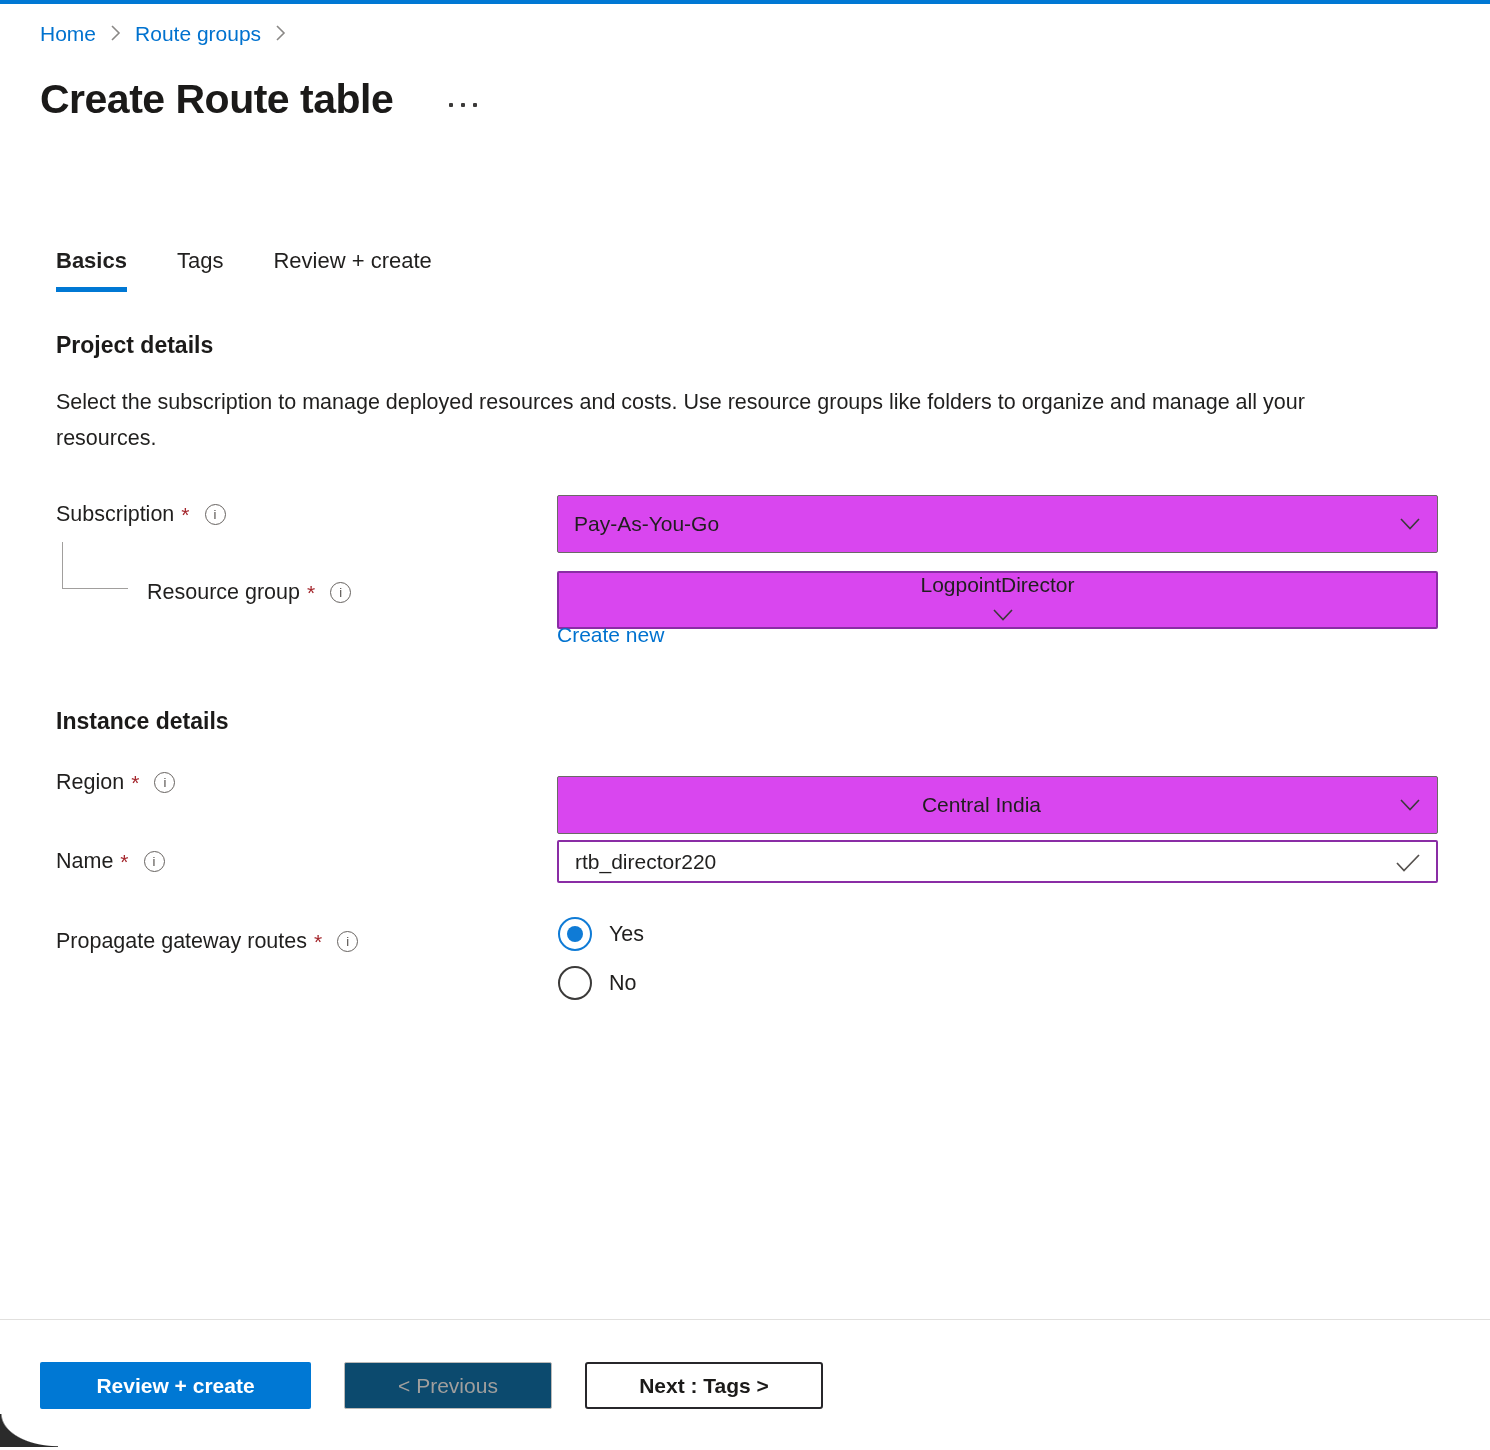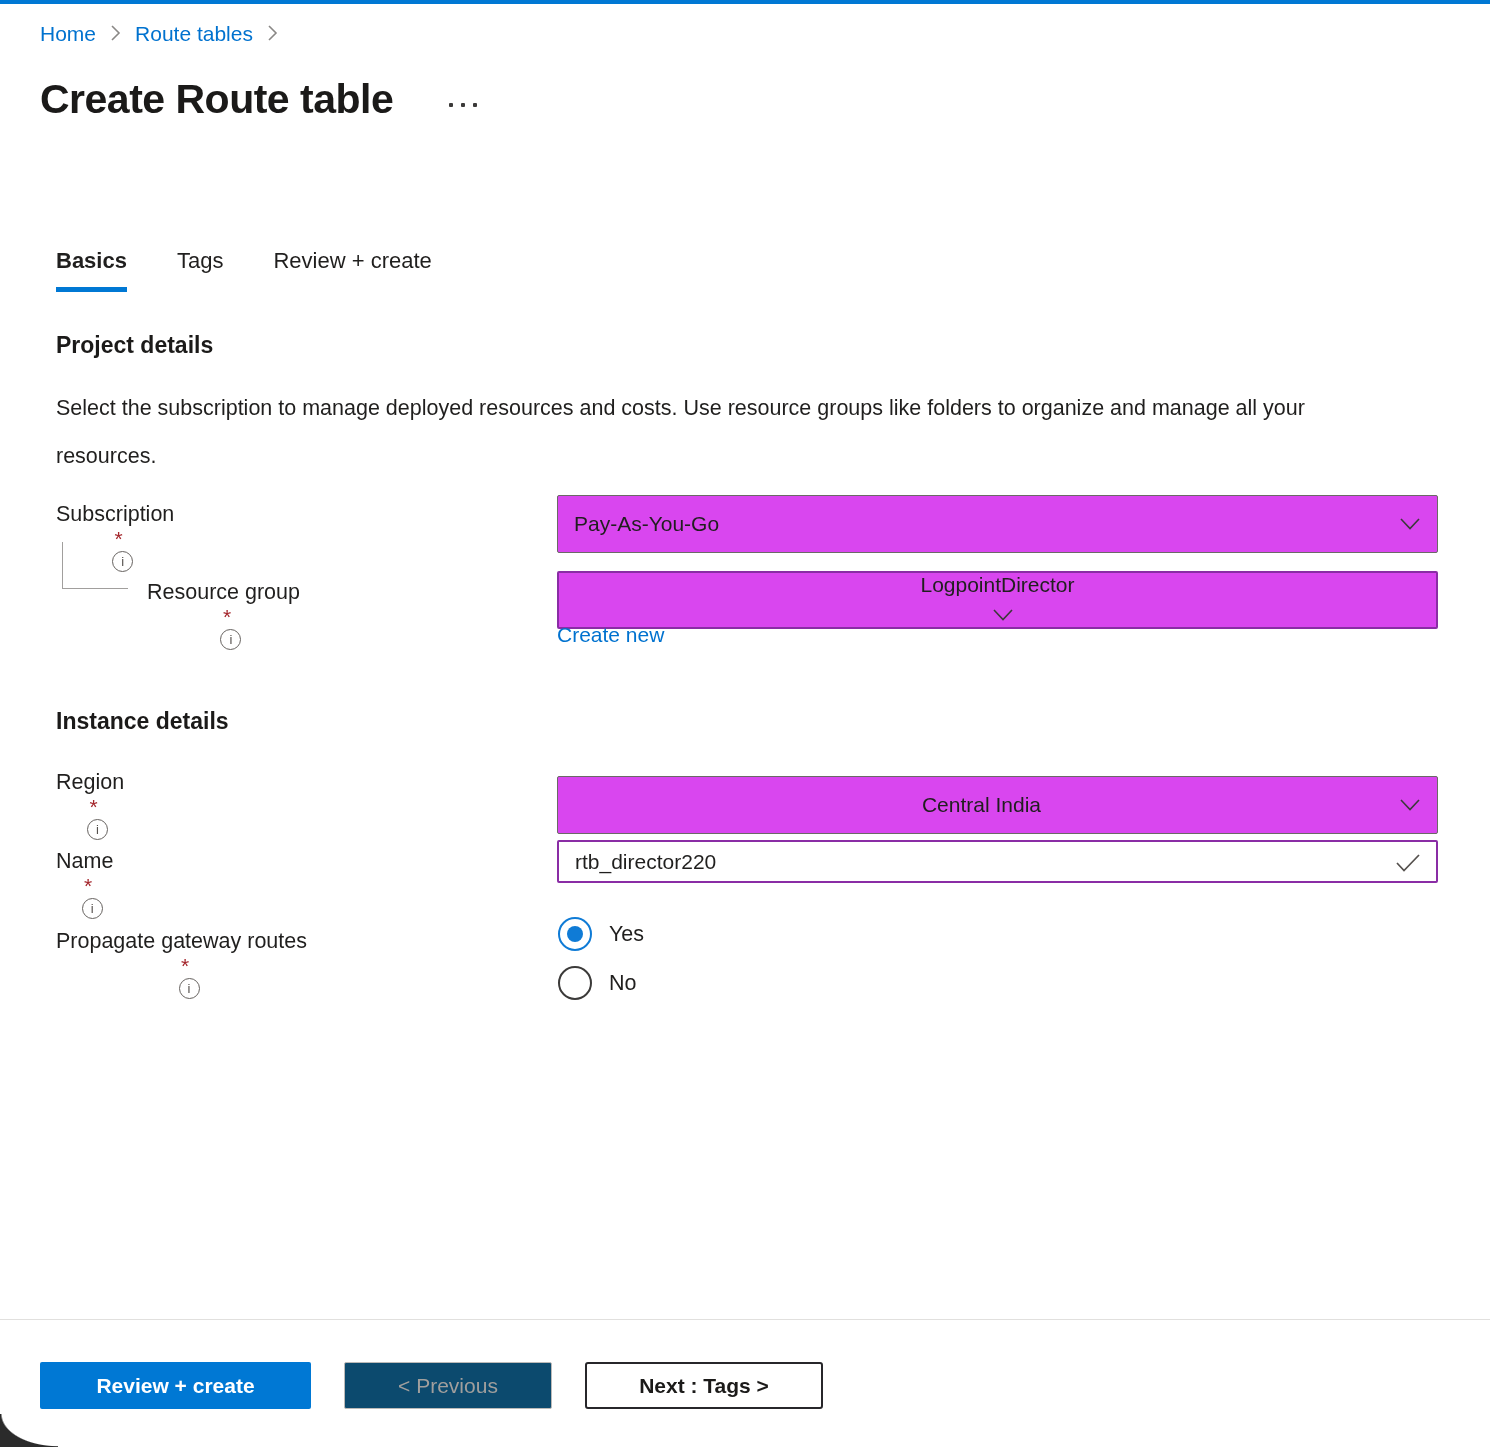--- a/index.html
+++ b/index.html
@@ -30,24 +30,24 @@
   .tabs { position:absolute; left:56px; top:248px; display:flex; gap:50px; font-size:22px; }
   .tab { padding-bottom:18px; position:relative; cursor:pointer; color:#201f1e; }
   .tab.active { font-weight:700; }
   .tab.active::after { content:""; position:absolute; left:0; right:0; bottom:0; height:5px; background:#0078d4; }
 
   
   .sec-heading { position:absolute; left:56px; font-size:23px; font-weight:700; color:#1b1a19; }
   .h-project  { top:332px; }
   .h-instance { top:708px; }
 
-  .description { position:absolute; left:56px; top:384px; width:1315px; font-size:21.5px; line-height:48px; color:#201f1e; }
-
-  
-  .field-label { position:absolute; display:flex; align-items:center; font-size:21.5px; color:#201f1e;flex-direction:column; }
+  .description { position:absolute; left:56px; top:384px; width:1315px; font-size:21.5px; line-height:36px; color:#201f1e; }
+
+  
+  .field-label { position:absolute; display:flex; align-items:center; font-size:21.5px; color:#201f1e; }
   .req { color:#a4262c; margin-left:7px; font-size:21px; }
   .info-icon {
     width:21px; height:21px; margin-left:15px; border:1.5px solid #66625f; border-radius:50%;
     display:inline-flex; align-items:center; justify-content:center;
     font-size:13px; color:#55514e; flex:0 0 auto; cursor:default;
   }
 
   .field-box {
     position:absolute; left:557px; width:881px; height:58px;
     background:#d946ef; border:1px solid #6b6966; border-radius:2px;
@@ -119,21 +119,21 @@
 
 <div class="topbar"></div>
 
 <nav class="breadcrumb">
   <a>Home</a>
   <span class="crumb-sep">
     <svg width="11" height="18" viewBox="0 0 11 18">
         <path d="M2 2 L9 9 L2 16" stroke="#8a8886" stroke-width="1.6" fill="none"></path>
       </svg>
   </span>
-  <a>Route tables</a>
+  <a>Route groups</a>
   <span class="crumb-sep">
     <svg width="11" height="18" viewBox="0 0 11 18">
         <path d="M2 2 L9 9 L2 16" stroke="#8a8886" stroke-width="1.6" fill="none"></path>
       </svg>
   </span>
 </nav>
 
 <div class="title-row">
   <h1 class="page-title">Create Route table</h1>
   <span class="title-dots">

